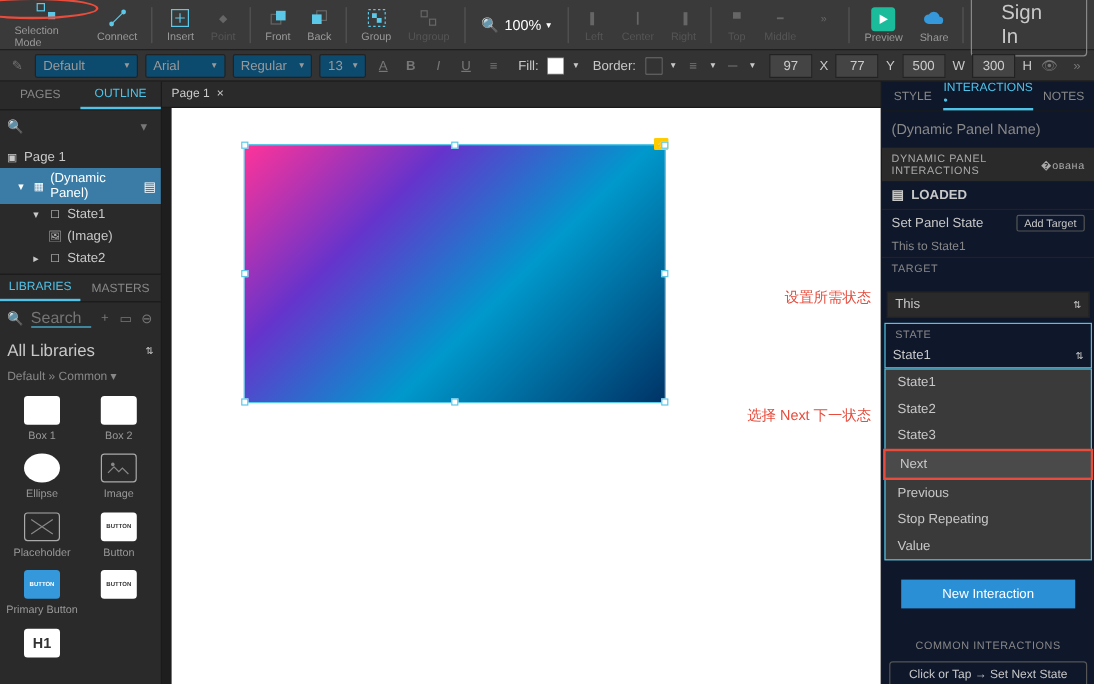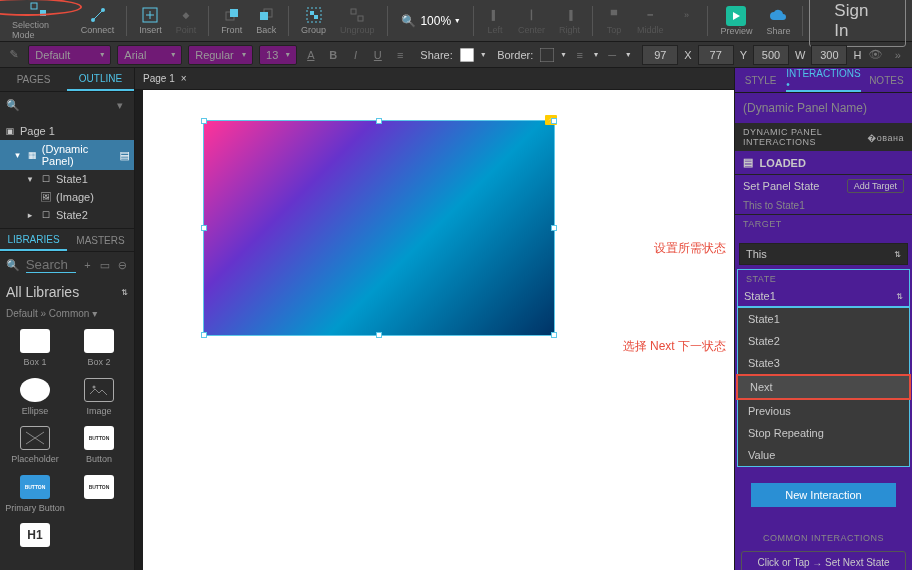--- a/index.html
+++ b/index.html
@@ -8,21 +8,21 @@
 .tool-group{display:flex;flex-direction:column;align-items:center;padding:2px 6px;cursor:pointer;font-size:9px;color:#999}
 .tool-group .ico{width:18px;height:18px;display:flex;align-items:center;justify-content:center;margin-bottom:1px;color:#5cc8e8}
 .tool-group.dim .ico{color:#666}
 .tool-group.dim{color:#555}
 .divider{width:1px;height:30px;background:#555;margin:0 4px}
 .zoom{display:flex;align-items:center;gap:4px;color:#fff;font-size:12px;padding:0 8px}
 .preview-btn{width:20px;height:20px;background:#1abc9c;border-radius:3px;display:flex;align-items:center;justify-content:center}
 .share-btn{width:20px;height:20px;color:#3498db;display:flex;align-items:center;justify-content:center}
 .signin{border:1px solid #888;padding:5px 24px;border-radius:3px;font-size:17px;margin-left:auto;margin-right:0;cursor:pointer}
 .toolbar2{height:26px;background:#333;display:flex;align-items:center;padding:0 6px;gap:6px;border-bottom:1px solid #1a1a1a;font-size:11px}
-.dd{background:#701a75;border:1px solid #222;padding:2px 6px;border-radius:2px;display:flex;align-items:center;gap:4px;height:20px;color:#999}
+.dd{background:#0c4a6e;border:1px solid #222;padding:2px 6px;border-radius:2px;display:flex;align-items:center;gap:4px;height:20px;color:#999}
 .dd.w90{width:90px}
 .dd.w70{width:70px}
 .dd.w40{width:40px}
 .tb-btn{width:18px;height:18px;display:flex;align-items:center;justify-content:center;color:#777;cursor:pointer}
 .num-input{background:#444;border:1px solid #222;width:36px;height:20px;padding:0 4px;color:#ccc;text-align:center;font-size:11px}
 .main{display:flex;height:502px}
 .left-panel{width:135px;background:#2a2a2a;display:flex;flex-direction:column;border-right:1px solid #1a1a1a}
 .tabs{display:flex;height:24px;border-bottom:1px solid #1a1a1a}
 .tab{flex:1;display:flex;align-items:center;justify-content:center;font-size:10px;cursor:pointer;color:#888}
 .tab.active{color:#4fc3e8;border-bottom:2px solid #4fc3e8}
@@ -50,21 +50,21 @@
 .canvas{background:#fff;position:absolute;left:8px;top:22px;right:0;bottom:0}
 .sel-img{position:absolute;left:60px;top:30px;width:352px;height:216px;border:1px solid #5cc8e8}
 .sel-img::before{content:"";position:absolute;inset:0;background:linear-gradient(135deg,#ff3399 0%,#6633cc 30%,#0099cc 60%,#003366 100%)}
 .handle{position:absolute;width:6px;height:6px;background:#fff;border:1px solid #5cc8e8}
 .h-tl{left:-3px;top:-3px}.h-tr{right:-3px;top:-3px}.h-bl{left:-3px;bottom:-3px}.h-br{right:-3px;bottom:-3px}
 .h-tm{left:50%;top:-3px;margin-left:-3px}.h-bm{left:50%;bottom:-3px;margin-left:-3px}
 .h-lm{left:-3px;top:50%;margin-top:-3px}.h-rm{right:-3px;top:50%;margin-top:-3px}
 .badge{position:absolute;right:-3px;top:-6px;width:12px;height:10px;background:#ffcc00;border-radius:1px;display:flex;align-items:center;justify-content:center;font-size:8px}
 .annot{position:absolute;color:#e74c3c;font-size:12px;font-weight:500}
 .annot-oval{position:absolute;border:2px solid #e74c3c;border-radius:50%/50%;width:110px;height:18px}
-.right-panel{width:178px;background:#4c1d95;display:flex;flex-direction:column;border-left:1px solid #1a1a1a}
+.right-panel{width:178px;background:#0f172a;display:flex;flex-direction:column;border-left:1px solid #1a1a1a}
 .rp-tabs{display:flex;height:26px;border-bottom:1px solid #1a1a1a}
 .rp-tab{flex:1;display:flex;align-items:center;justify-content:center;font-size:10px;cursor:pointer;color:#888}
 .rp-tab.active{color:#4fc3e8;border-bottom:2px solid #4fc3e8}
 .dp-name{padding:8px;color:#888;font-size:12px}
 .section-hdr{background:#2a2a2a;padding:4px 8px;font-size:9px;color:#aaa;letter-spacing:0.5px;display:flex;justify-content:space-between;align-items:center}
 .loaded{padding:5px 8px;font-size:11px;font-weight:bold;display:flex;align-items:center;gap:6px;border-bottom:1px solid #222}
 .action-row{display:flex;justify-content:space-between;align-items:center;padding:4px 8px;font-size:11px}
 .add-target{font-size:9px;border:1px solid #555;padding:1px 6px;border-radius:2px;cursor:pointer}
 .desc{padding:3px 8px;font-size:10px;color:#888;border-bottom:1px solid #222}
 .field-lbl{padding:4px 8px 2px;font-size:9px;color:#888;letter-spacing:0.5px}
@@ -225,21 +225,21 @@
     </div>
   <div class="dd w40">
       <span>13</span>
       <span class="caret" style="margin-left:auto">▾</span>
     </div>
   <span class="tb-btn" style="text-decoration:underline">A</span>
   <span class="tb-btn" style="font-weight:bold">B</span>
   <span class="tb-btn" style="font-style:italic">I</span>
   <span class="tb-btn" style="text-decoration:underline">U</span>
   <span class="tb-btn">≡</span>
-  <span style="margin-left:6px">Share:</span>
+  <span style="margin-left:6px">Fill:</span>
   <span class="tb-btn">
       <svg width="14" height="14">
         <rect width="14" height="14" fill="#fff" stroke="#666"></rect>
       </svg>
     </span>
   <span class="caret">▾</span>
   <span style="margin-left:6px">Border:</span>
   <span class="tb-btn">
       <svg width="14" height="14">
         <rect width="14" height="14" fill="none" stroke="#888"></rect>

